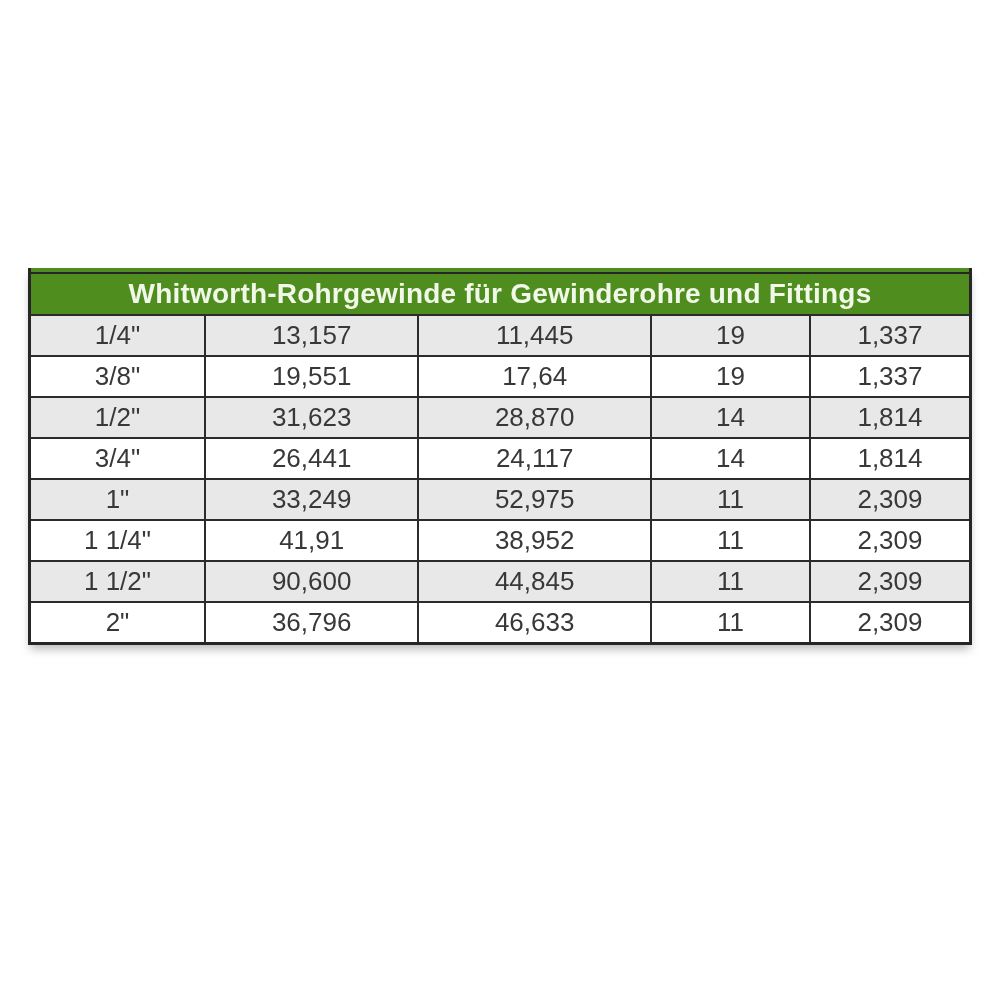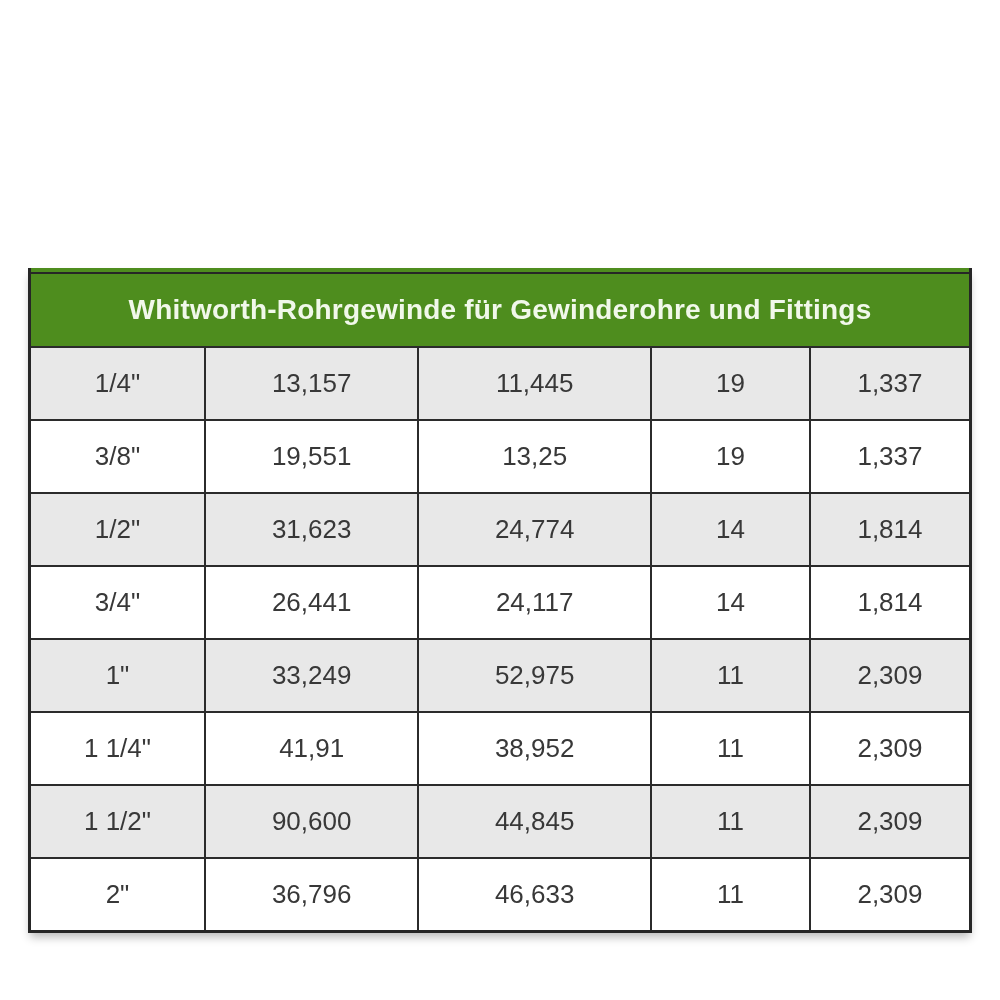--- a/index.html
+++ b/index.html
@@ -36,21 +36,21 @@
   }
   table {
     width: 100%;
     border-collapse: collapse;
     table-layout: fixed;
   }
   th, td {
     border: 2px solid #2b2b2b;
     text-align: center;
     vertical-align: middle;
-    padding: 16px;
+    padding: 0;
   }
   
   tr > *:first-child { border-left: none; }
   tr > *:last-child { border-right: none; }
   tr.title-row > th { border-top: none; }
   tbody tr:last-child > td { border-bottom: none; }
 
   .title-cell {
     background: #4e8d1e;
     color: #f1f8ea;
@@ -105,28 +105,28 @@
           <tr>
             <td class="cell">1/4"</td>
             <td class="cell">13,157</td>
             <td class="cell">11,445</td>
             <td class="cell">19</td>
             <td class="cell">1,337</td>
           </tr>
           <tr>
             <td class="cell">3/8"</td>
             <td class="cell">19,551</td>
-            <td class="cell">13,25</td>
+            <td class="cell">17,64</td>
             <td class="cell">19</td>
             <td class="cell">1,337</td>
           </tr>
           <tr>
             <td class="cell">1/2"</td>
             <td class="cell">31,623</td>
-            <td class="cell">24,774</td>
+            <td class="cell">28,870</td>
             <td class="cell">14</td>
             <td class="cell">1,814</td>
           </tr>
           <tr>
             <td class="cell">3/4"</td>
             <td class="cell">26,441</td>
             <td class="cell">24,117</td>
             <td class="cell">14</td>
             <td class="cell">1,814</td>
           </tr>

